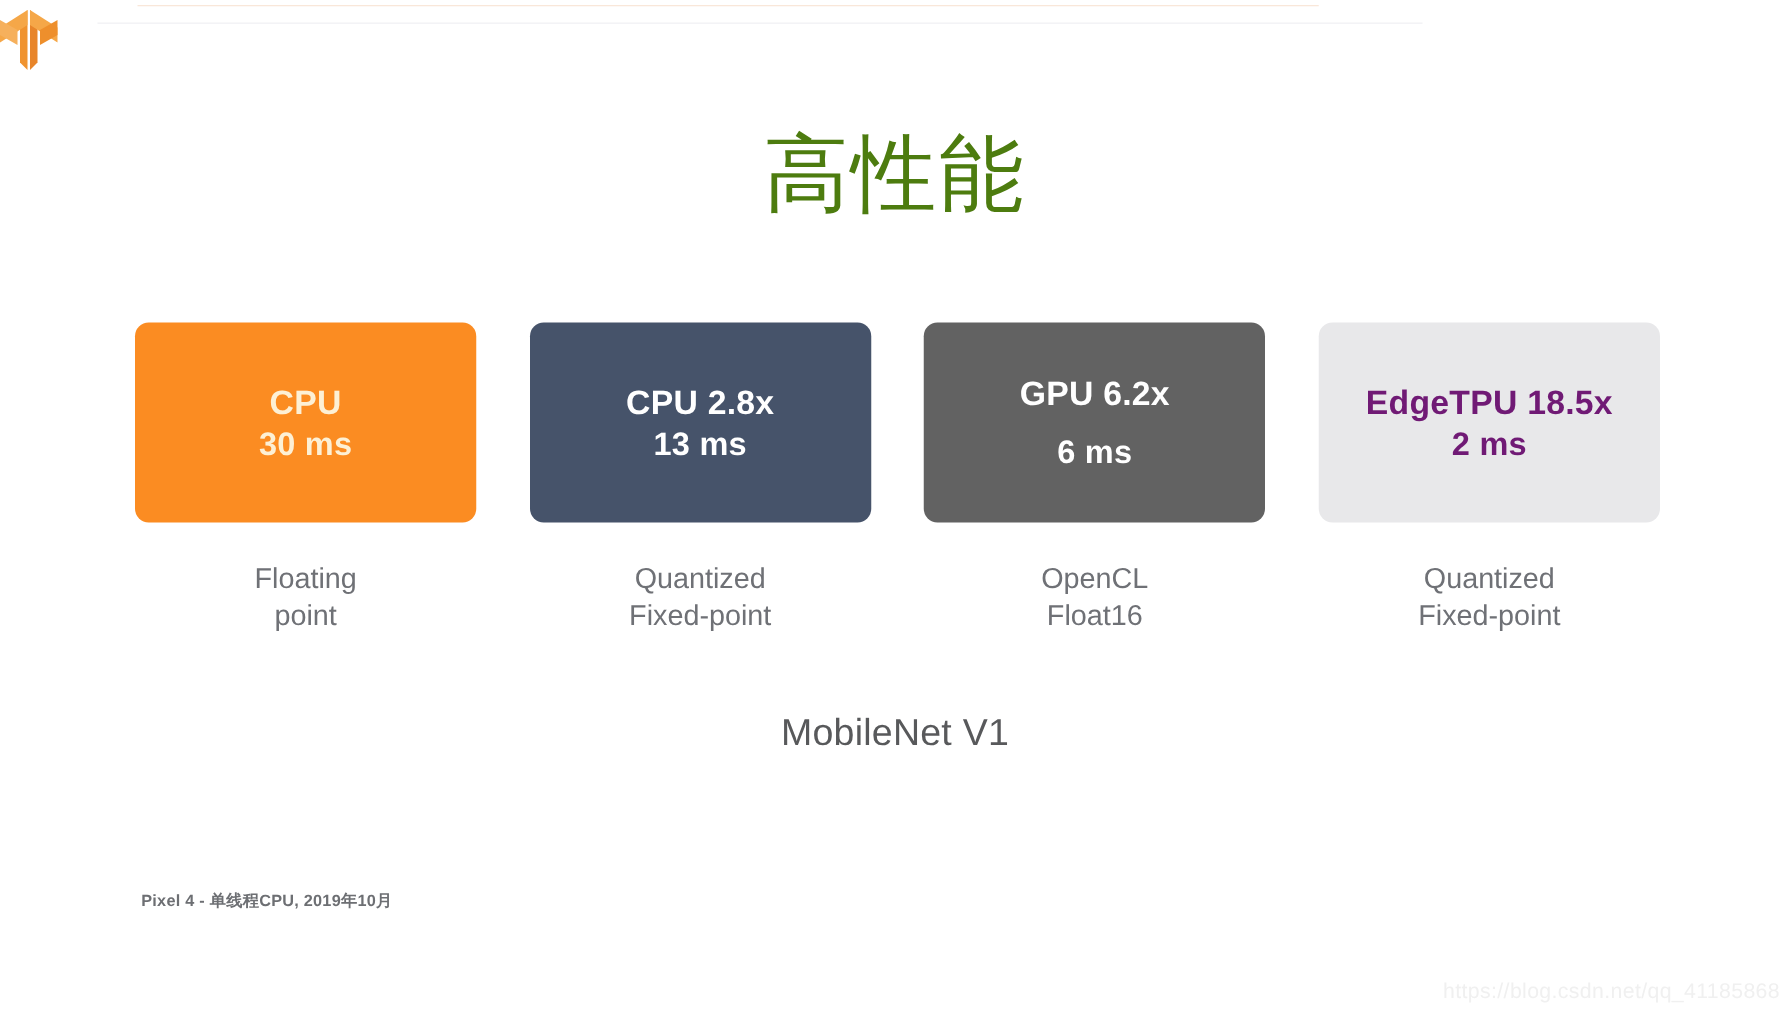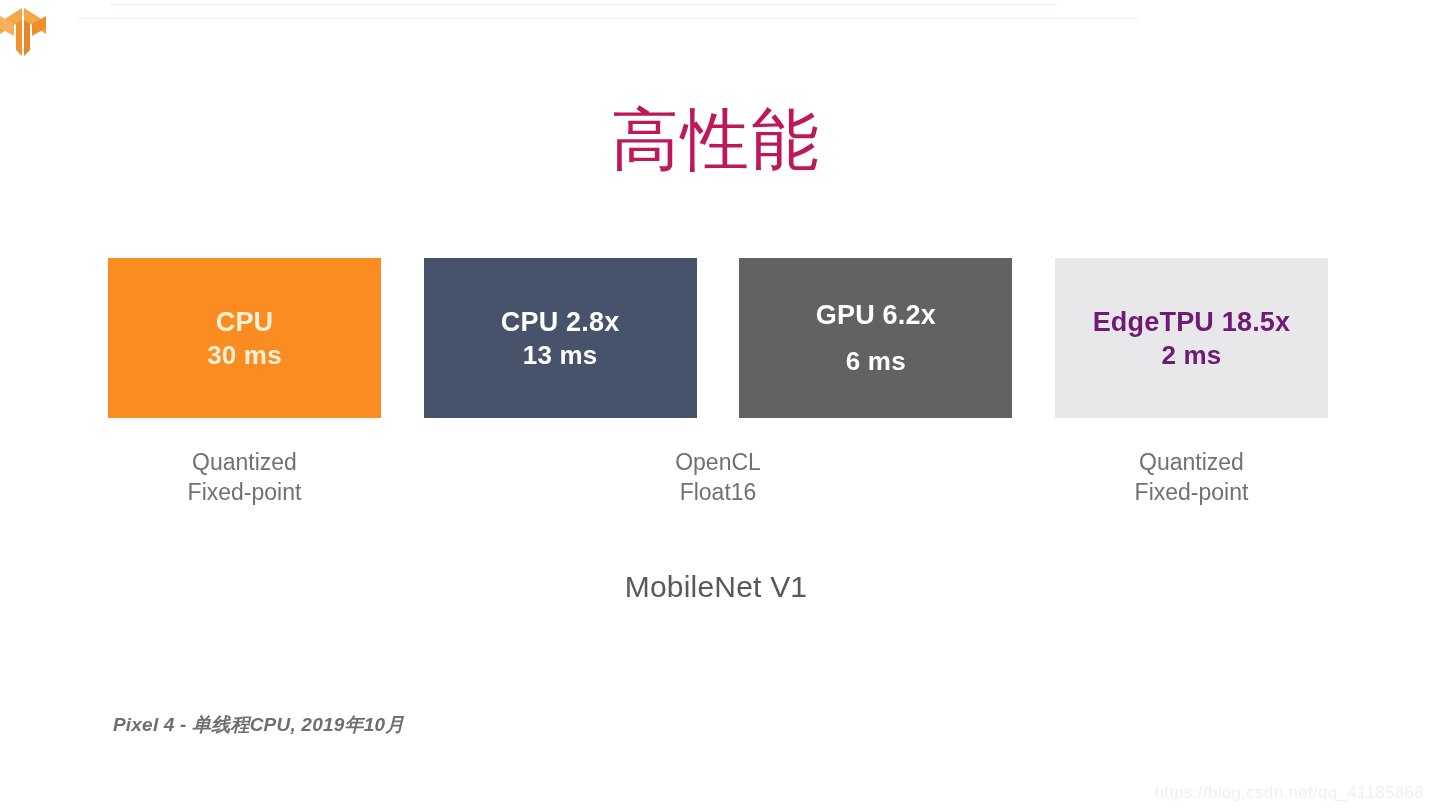--- a/index.html
+++ b/index.html
@@ -48,21 +48,21 @@
   .slide-title {
     position: absolute;
     left: 0;
     right: 0;
     top: 106px;
     text-align: center;
     font-size: 68px;
     line-height: 1.0;
     font-weight: 400;
     letter-spacing: 2px;
-    color: #be185d;
+    color: #4d7c0f;
     font-family: "DejaVu Sans", "Liberation Sans", sans-serif;
   }
 
   
   .cards {
     position: absolute;
     left: 108px;
     top: 258px;
     width: 1220px;
     height: 160px;
@@ -71,20 +71,21 @@
     align-items: stretch;
   }
   .card {
     width: 273px;
     height: 160px;
     display: flex;
     flex-direction: column;
     align-items: center;
     justify-content: center;
     box-sizing: border-box;
+    border-radius: 11px;
   }
   .card .card-title {
     font-size: 27px;
     font-weight: bold;
     line-height: 1.26;
     letter-spacing: 0.2px;
   }
   .card .card-value {
     font-size: 26px;
     font-weight: bold;
@@ -126,22 +127,21 @@
     font-weight: 400;
     color: #58595b;
     letter-spacing: 0.2px;
   }
 
   
   .footnote {
     position: absolute;
     left: 113px;
     top: 712px;
-    font-size: 19px;
-    font-style: italic;
+    font-size: 13px;
     font-weight: bold;
     color: #6d6f73;
     letter-spacing: 0.2px;
   }
 
   
   .watermark {
     position: absolute;
     right: 8px;
     bottom: 6px;
@@ -190,20 +190,24 @@
 
     <div class="card light">
       <div class="card-title">EdgeTPU 18.5x</div>
       <div class="card-value">2 ms</div>
     </div>
 
   </div>
 
   <div class="captions">
 
+    <div class="caption">
+      <div>Floating</div>
+      <div>point</div>
+    </div>
 
     <div class="caption">
       <div>Quantized</div>
       <div>Fixed-point</div>
     </div>
 
     <div class="caption">
       <div>OpenCL</div>
       <div>Float16</div>
     </div>

